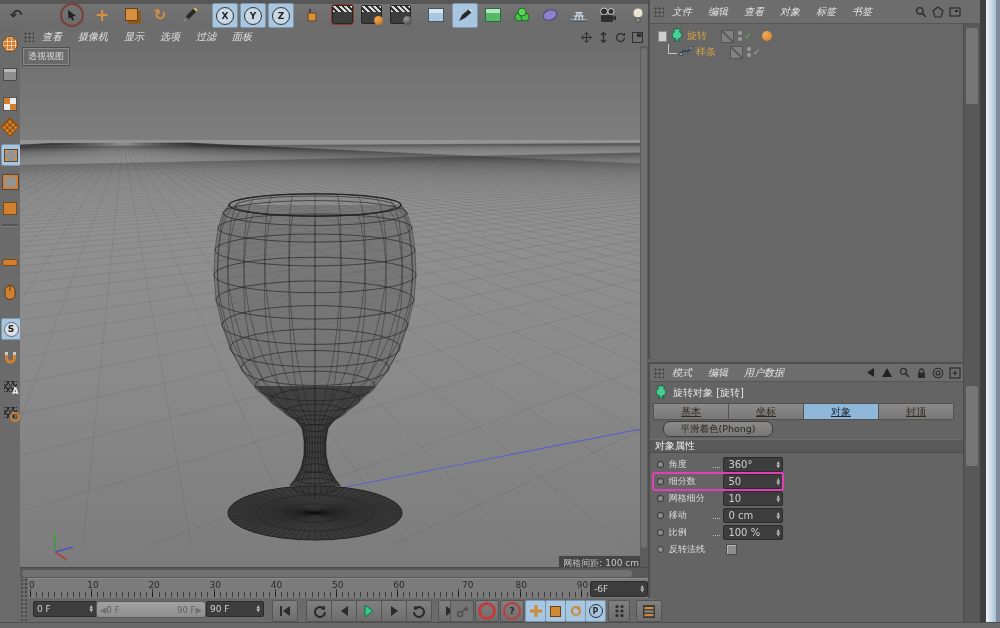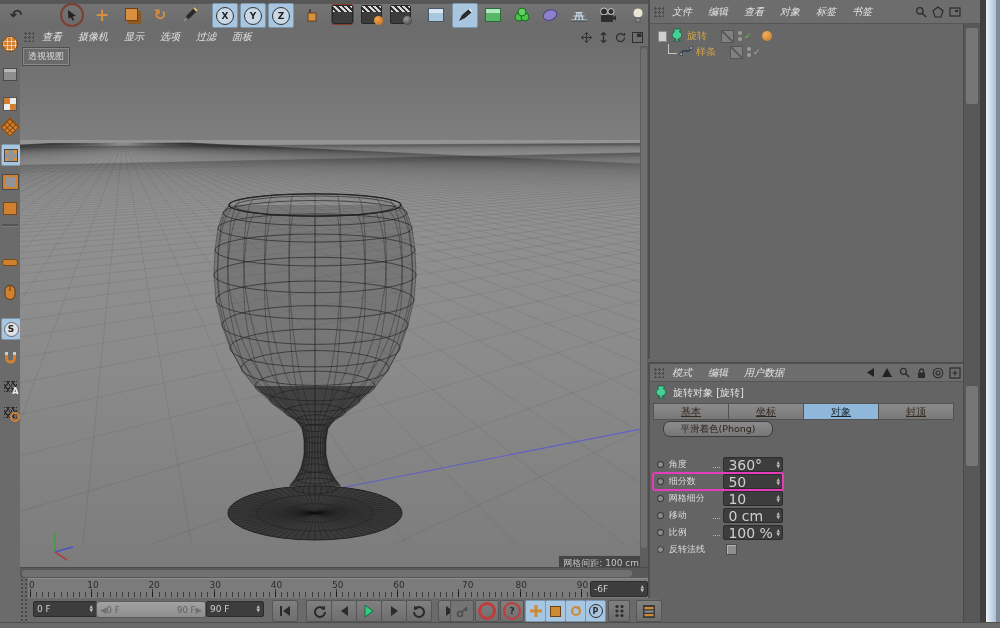--- a/index.html
+++ b/index.html
@@ -94,21 +94,21 @@
        color:#efefef;font-size:10px;}
   #am-props{position:absolute;left:3px;top:92px;}
   .prow{display:flex;align-items:center;height:17px;width:126px;padding-left:4px;}
   .prow.hl{outline:2px solid #e23eb8;outline-offset:-1px;border-radius:2px;}
   .ptog{width:5px;height:5px;border:1.5px solid #3a3a3a;border-radius:50%;margin-right:5px;background:#8c8c8c;}
   .plab{width:46px;color:#dcdcdc;font-size:9px;}
   .pdots{width:8px;border-bottom:1px dotted #b8b8b8;height:1px;margin:4px 3px 0 0;}
   .pdots.nd{border-bottom:none;}
   .pfield{width:54px;height:13px;background:#3d3d3d;border:1px solid #2c2c2c;border-radius:2px;
        display:flex;align-items:center;justify-content:space-between;padding:0 2px 0 4px;}
-  .pval{color:#cfcfcf;font-size:14px;}
+  .pval{color:#cfcfcf;font-size:10px;}
   .stp{font-size:4.5px;line-height:3.6px;color:#b8b8b8;text-align:center;}
   .pchk{width:9px;height:9px;background:#8e8e8e;border:1px solid #4d4d4d;box-shadow:inset 1px 1px 0 rgba(255,255,255,.35);}
   
   #right-scroll{position:absolute;left:963px;top:24px;width:17px;height:604px;background:#585858;border-left:1px solid #4a4a4a;}
   .rthumb{position:absolute;left:2px;width:12px;background:#767676;border-radius:2px;}
   #win-edge1{position:absolute;left:980px;top:0;width:6px;height:628px;background:#3f3f3f;}
   #win-edge2{position:absolute;left:986px;top:0;width:10px;height:628px;background:linear-gradient(90deg,#eef4fa,#a9c1d6);}
   #win-edge3{position:absolute;left:996px;top:0;width:4px;height:628px;background:#7e8c9c;}
   
   #tl-grip{position:absolute;left:20px;top:578px;width:8px;height:44px;background:#6b6b6b;
@@ -949,20 +949,21 @@
           </svg></span>
       <span>旋转对象 [旋转]</span>
     </div>
     <div id="am-tabs">
         <div class="tab">基本</div>
         <div class="tab">坐标</div>
         <div class="tab sel">对象</div>
         <div class="tab">封顶</div>
       </div>
     <div id="am-phong">平滑着色(Phong)</div>
+    <div id="am-section">对象属性</div>
     <div id="am-props">
         <div class="prow">
           <span class="ptog"></span>
           <span class="plab">角度</span>
           <span class="pdots"></span>
           <span class="pfield">
             <span class="pval">360°</span>
             <span class="stp">▲<br>▼</span>
           </span>
         </div>

